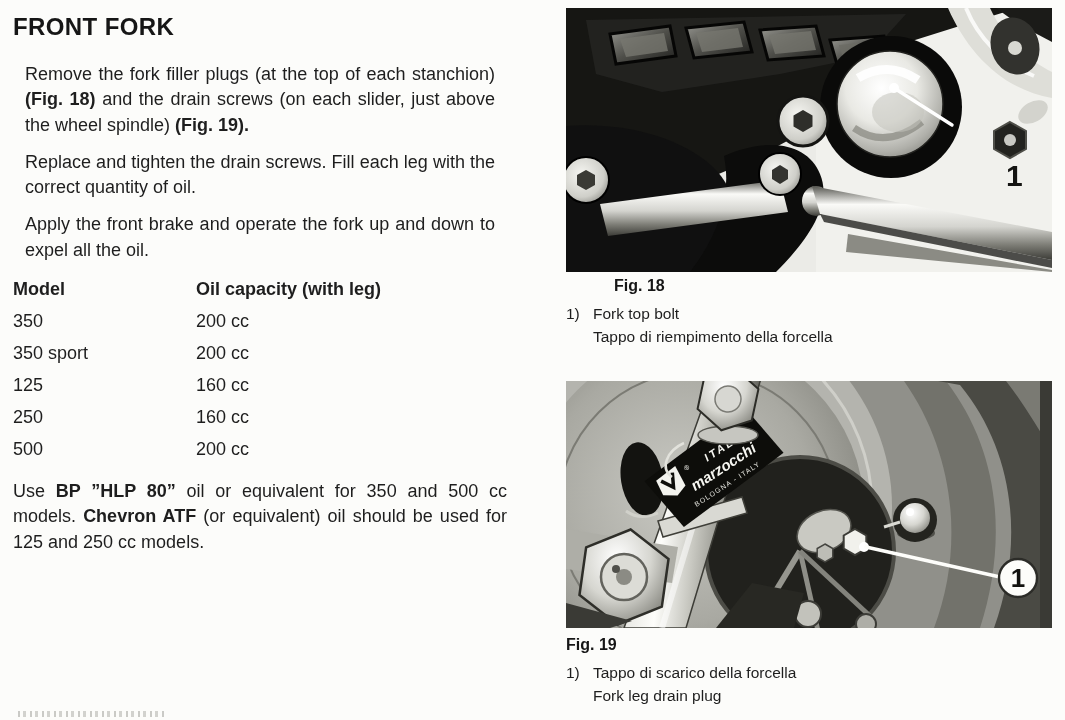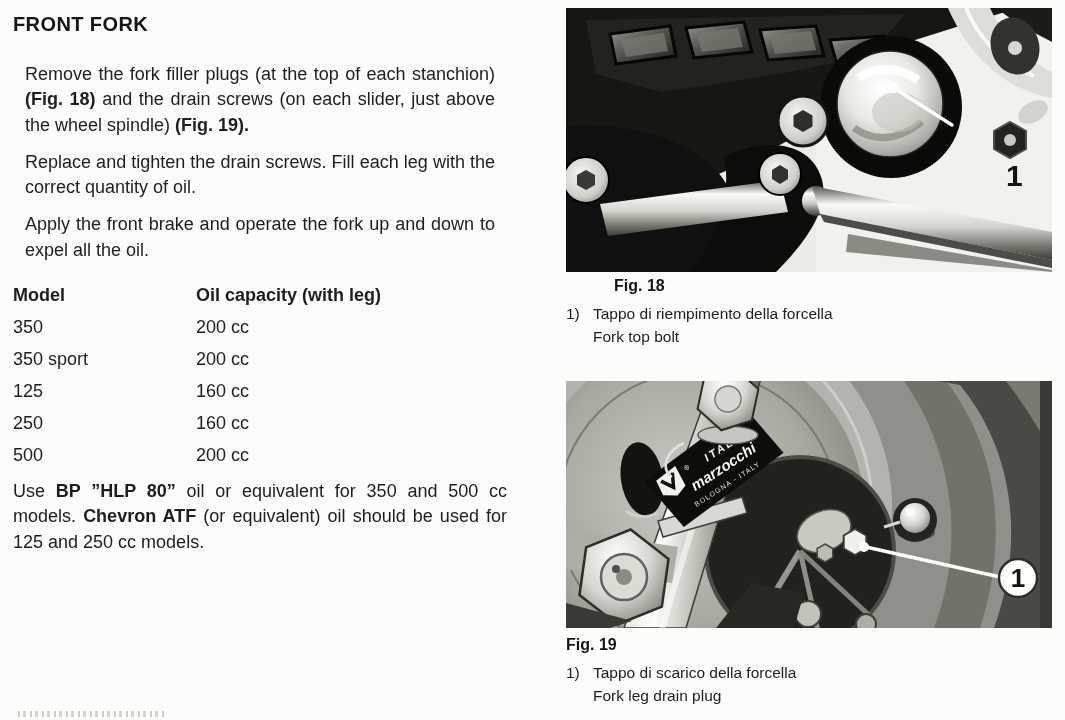--- a/index.html
+++ b/index.html
@@ -10,21 +10,21 @@
     background: #fcfcfa;
     overflow: hidden;
     font-family: "Liberation Sans", sans-serif;
     color: #1e1e1e;
   }
   .heading {
     position: absolute;
     left: 13px;
     top: 13px;
     margin: 0;
-    font-size: 20px;
+    font-size: 24px;
     font-weight: 700;
     letter-spacing: 0.4px;
     color: #161616;
   }
   .body-text {
     position: absolute;
     left: 13px;
     top: 50px;
     width: 494px;
     font-size: 18px;
@@ -33,21 +33,21 @@
   }
   .body-text p { margin: 12px; }
   .b { font-weight: 700; }
   .spec-table {
     position: absolute;
     left: 13px;
     top: 279px;
     width: 494px;
     font-size: 18px;
   }
-  .t-row { display: flex; height: 32px; align-items: center; }
+  .t-row { display: flex; height: 32px; align-items: flex-start; }
   .t-head { font-weight: 700; }
   .t-col1 { width: 183px; flex: none; }
   .t-col2 { flex: 1; }
   .note {
     position: absolute;
     left: 13px;
     top: 479px;
     width: 494px;
     margin: 0;
     font-size: 18px;
@@ -229,22 +229,22 @@
 
       <line x1="328" y1="80" x2="386" y2="117" stroke="#ffffff" stroke-width="3.4" stroke-linecap="round"></line>
       <text x="440" y="178" font-size="30" font-weight="700" fill="#141412">1</text>
     </svg>
   </div>
 
   <div class="fig-label fig18-label">Fig. 18</div>
   <div class="legend fig18-legend">
     <span class="legend-num">1)</span>
     <span class="legend-text">
+      <span>Fork top bolt</span>
       <span>Tappo di riempimento della forcella</span>
-      <span>Fork top bolt</span>
     </span>
   </div>
 
   <div class="photo photo2">
     <svg viewBox="0 0 486 247" width="486" height="247">
       <defs>
         <linearGradient id="g19-tube" x1="0" y1="0" x2="1" y2="0.18">
           <stop offset="0" stop-color="#6f6f68"></stop>
           <stop offset="0.18" stop-color="#e8e8e3"></stop>
           <stop offset="0.38" stop-color="#fdfdfa"></stop>

